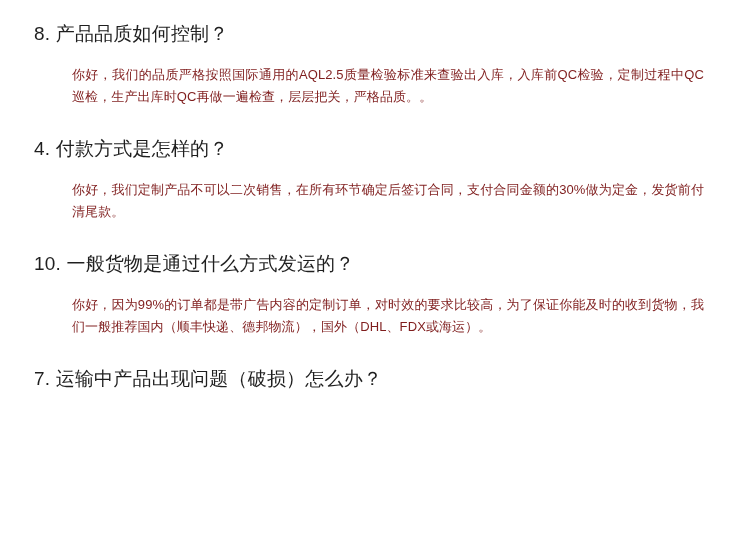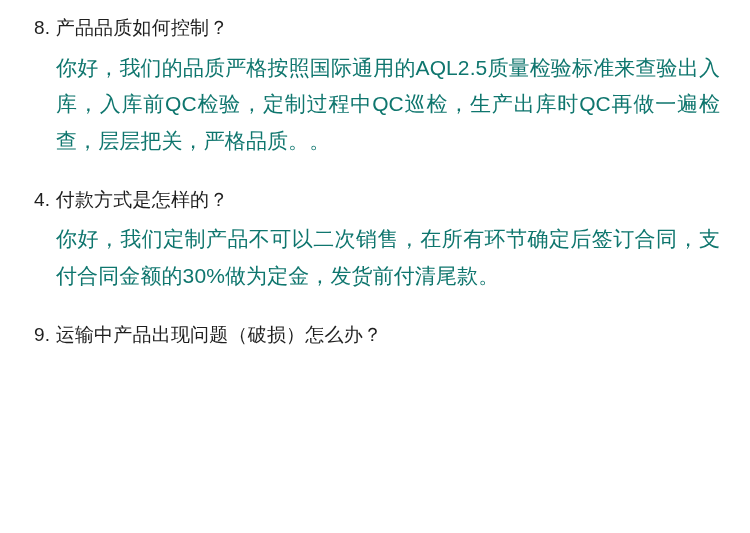--- a/index.html
+++ b/index.html
@@ -11,59 +11,63 @@
     height: 533px;
     background: #ffffff;
     font-family: "Liberation Sans", sans-serif;
     color: #2b2b2b;
     overflow: hidden;
   }
   .page {
     box-sizing: border-box;
     width: 750px;
     height: 533px;
-    padding: 14px 30px 0 34px;
+    padding: 20px 30px 0 34px;
   }
   .faq-item {
     margin-bottom: 26px;
   }
   .faq-item:last-child {
     margin-bottom: 0;
   }
   .question {
     font-size: 19px;
     line-height: 1.45;
     color: #1f1f1f;
     letter-spacing: 0.2px;
     margin: 0 0 8px 0;
     font-weight: normal;
   }
   .answer {
-    font-size: 21px;
+    font-size: 13px;
     line-height: 1.75;
-    color: #0f766e;
-    margin: 0;
+    color: #7f1d1d;
+    margin: 16px;
     padding-left: 22px;
     text-align: justify;
     letter-spacing: 0.1px;
   }
 </style>
 </head>
 <body>
 
 <div class="page">
 
   <div class="faq-item">
     <h3 class="question">8. 产品品质如何控制？</h3>
     <p class="answer">你好，我们的品质严格按照国际通用的AQL2.5质量检验标准来查验出入库，入库前QC检验，定制过程中QC巡检，生产出库时QC再做一遍检查，层层把关，严格品质。。</p>
   </div>
 
   <div class="faq-item">
     <h3 class="question">4. 付款方式是怎样的？</h3>
     <p class="answer">你好，我们定制产品不可以二次销售，在所有环节确定后签订合同，支付合同金额的30%做为定金，发货前付清尾款。</p>
   </div>
 
+  <div class="faq-item">
+    <h3 class="question">10. 一般货物是通过什么方式发运的？</h3>
+    <p class="answer">你好，因为99%的订单都是带广告内容的定制订单，对时效的要求比较高，为了保证你能及时的收到货物，我们一般推荐国内（顺丰快递、德邦物流），国外（DHL、FDX或海运）。</p>
+  </div>
 
   <div class="faq-item">
-    <h3 class="question">9. 运输中产品出现问题（破损）怎么办？</h3>
+    <h3 class="question">7. 运输中产品出现问题（破损）怎么办？</h3>
   </div>
 
 </div>
 
 </body></html>

